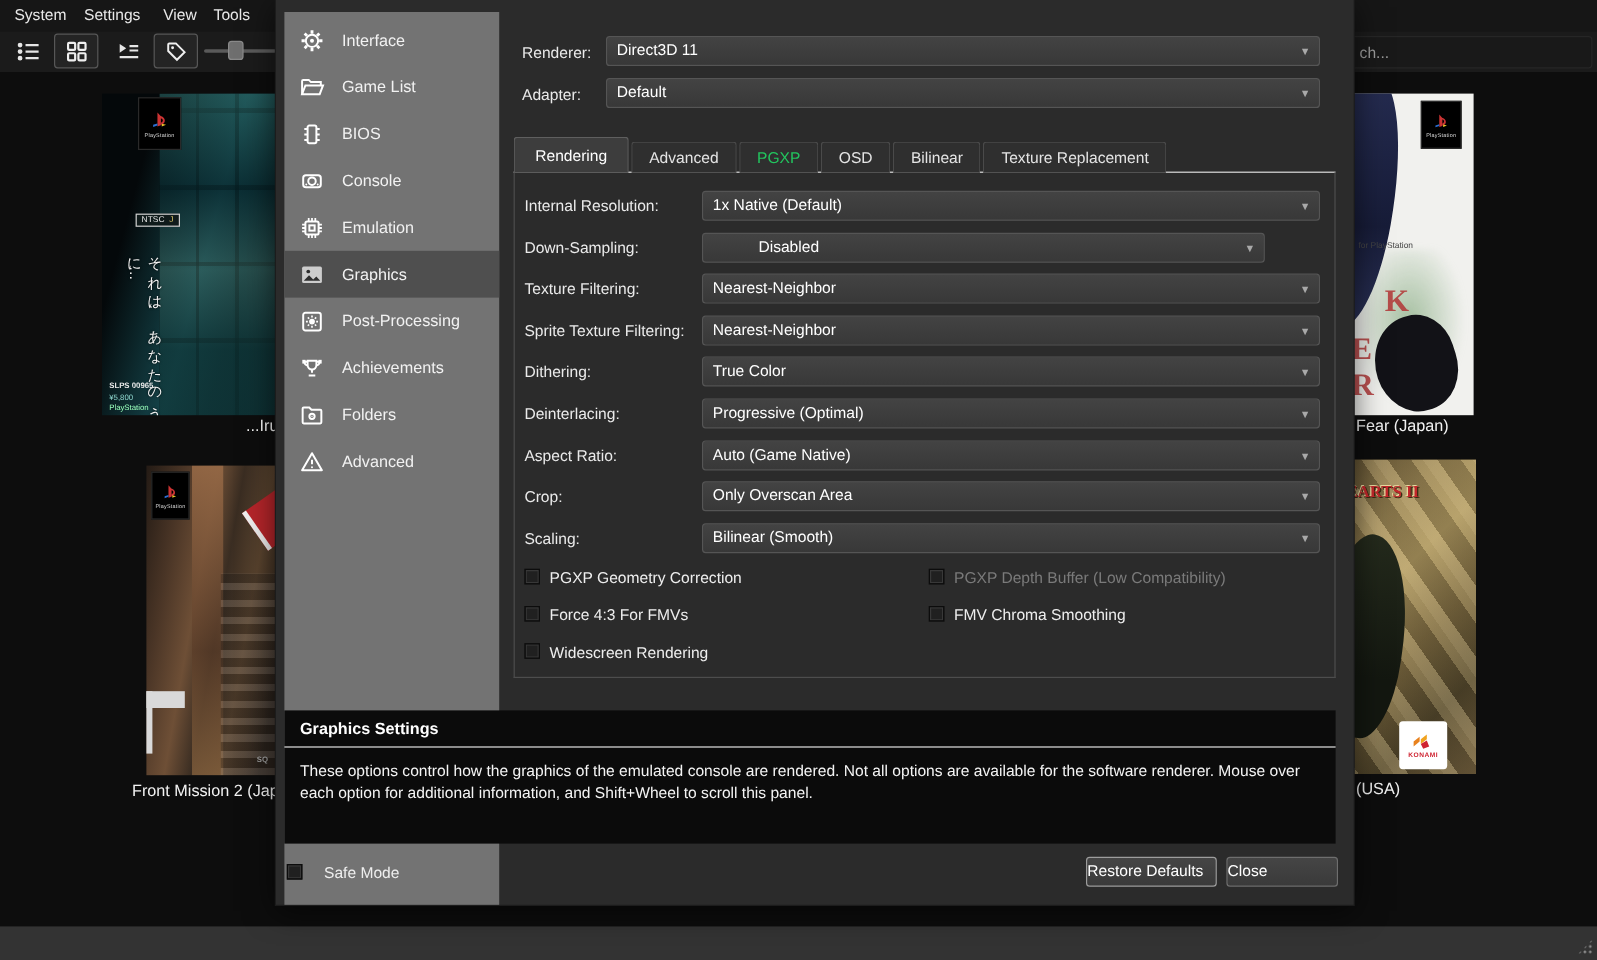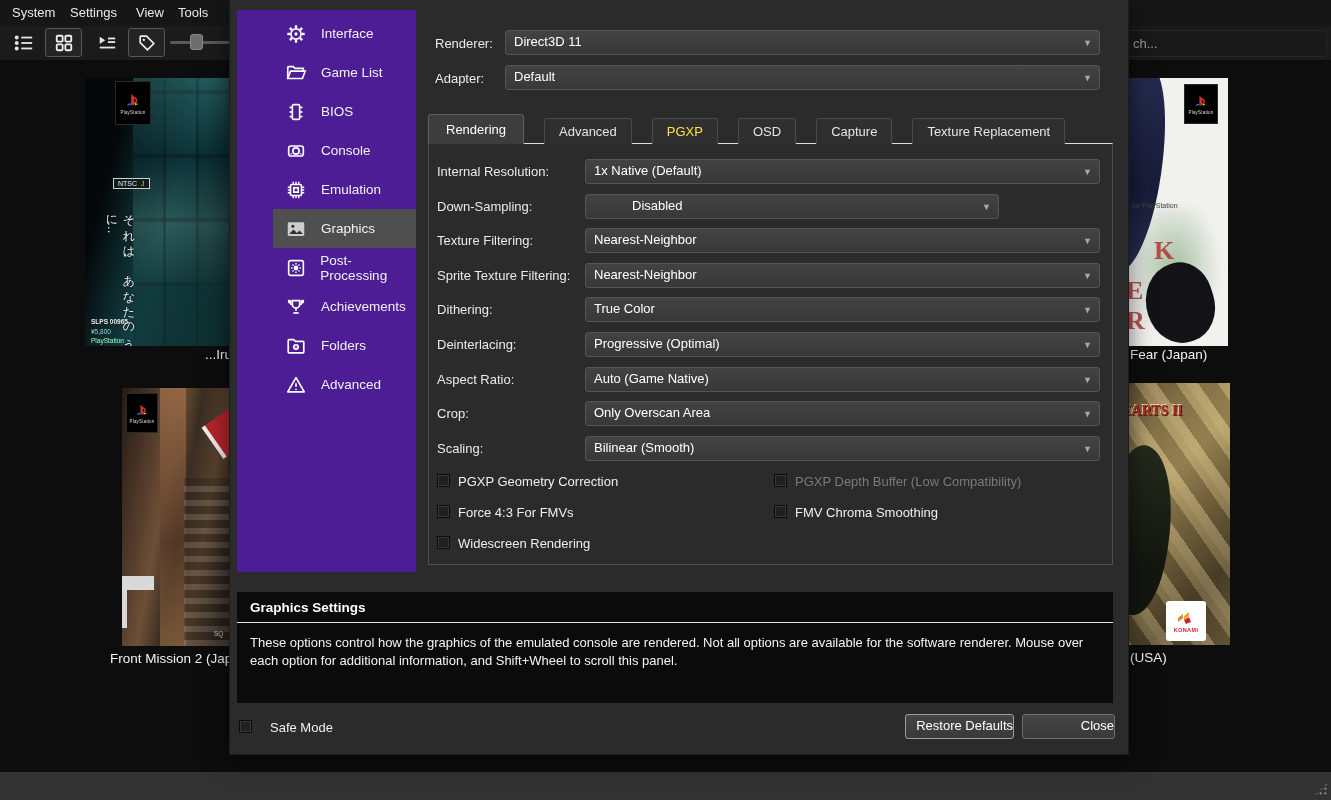--- a/index.html
+++ b/index.html
@@ -27,53 +27,53 @@
   .ps-box .ps-word { color:#ddd; font-size:4.5px; letter-spacing:.2px; }
   .badge { position:absolute; border:1px solid #cfcfcf; background:#101b1b; color:#e8e8e8; font-size:7px;
     display:flex; align-items:center; gap:4px; padding:1px 4px; }
   .vtext { position:absolute; writing-mode:vertical-rl; color:#f4f4f4; font-size:12px; letter-spacing:2px;
     text-shadow:0 0 2px #000; }
   .tiny { position:absolute; font-size:6.5px; color:#e8e8e8; }
 
   
   .dialog { position:absolute; left:230px; top:0; width:898px; height:754px; background:#2b2b2b;
     box-shadow:0 0 0 1px #1c1c1c, 0 6px 24px rgba(0,0,0,.6); z-index:10; }
-  .side-panel { position:absolute; left:7px; top:10px; width:179px; height:562px; background:#4c1d95; padding-top:4px;padding-left:36px; }
+  .side-panel { position:absolute; left:7px; top:10px; width:179px; height:744px; background:#737373; padding-top:4px; }
   .side-item { height:39px; display:flex; align-items:center; padding-left:11px; gap:13px; cursor:pointer; }
   .side-item.selected { background:#4f4f4f; }
   .side-item .si-label { color:#f2f2f2; font-size:13.5px; }
   .si-icon { width:24px; height:24px; display:flex; align-items:center; justify-content:center; }
 
   .flabel { position:absolute; color:#eaeaea; font-size:13px; white-space:nowrap; }
   .dd { position:absolute; height:25px; background:linear-gradient(#434343,#383838); border:1px solid #555;
     border-radius:3px; color:#fff; font-size:13px; line-height:22px; padding:0 8px; cursor:pointer; }
   .dd .arrow { position:absolute; right:7px; top:1px; color:#a9a9a9; font-size:9px; line-height:22px; }
 
-  .tabbar { position:absolute; left:198px; top:114px; height:30px; display:flex; align-items:flex-end; gap:20px; z-index:3; }
+  .tabbar { position:absolute; left:198px; top:114px; height:30px; display:flex; align-items:flex-end; gap:2px; z-index:3; }
   .tab { height:26px; background:#2f2f2f; border:1px solid #4a4a4a; border-bottom:none; border-radius:3px 3px 0 0;
     color:#e4e4e4; font-size:13px; padding:0 14px; display:flex; align-items:center; cursor:pointer; }
   .tab.active { height:30px; background:#3d3d3d; border-color:#5f5f5f; color:#fff; padding:0 17px; position:relative; z-index:4; }
-  .tab.disabled { color:#fde047; cursor:default; }
+  .tab.disabled { color:#22c55e; cursor:default; }
 
   .pane { position:absolute; left:198px; top:143px; width:685px; height:422px;
     border:1px solid #4d4d4d; border-top:1px solid #dedede; }
 
   .cb { position:absolute; width:13px; height:13px; background:#202020; border:1px solid #0c0c0c;
     box-shadow:inset 0 0 0 1px #383838; cursor:pointer; }
   .cb-label { position:absolute; color:#eeeeee; font-size:13px; white-space:nowrap; }
   .cb-label.disabled { color:#7a7a7a; }
   .cb.disabled { cursor:default; }
 
   .descbox { position:absolute; left:7px; top:592px; width:876px; height:111px; background:#0b0b0b; color:#fff; }
   .desc-title { position:absolute; left:13px; top:8px; font-size:13.5px; font-weight:bold; }
   .desc-rule { position:absolute; left:0px; top:30px; width:876px; height:1px; background:#e2e2e2; }
   .desc-body { position:absolute; left:13px; top:42px; width:848px; font-size:13px; line-height:18px; color:#f4f4f4; }
 
   .btn { position:absolute; top:714px; height:25px; background:linear-gradient(#454545,#3a3a3a);
-    border:1px solid #6e6e6e; border-radius:3px; color:#fff; font-size:13px; text-align:right; line-height:22px; cursor:pointer; }
+    border:1px solid #6e6e6e; border-radius:3px; color:#fff; font-size:13px; text-align:left; line-height:22px; cursor:pointer; }
   .btn.focus { border:1px solid #9d9d9d; }
 
   
   .statusbar { position:absolute; left:0; top:772px; width:1331px; height:28px; background:#333333; z-index:2; }
   .grip { position:absolute; right:3px; bottom:4px; width:14px; height:14px;
     background-image:radial-gradient(#8a8a8a 1px, transparent 1.3px); background-size:4.5px 4.5px;
     clip-path:polygon(100% 0, 100% 100%, 0 100%); cursor:nwse-resize; }
 
   svg.ic { display:block; }
 </style>
@@ -382,34 +382,34 @@
     <div class="dd" style="left:275px; top:65px; width:595px;">
       <span>Default</span>
       <span class="arrow">▼</span>
     </div>
 
     <div class="tabbar">
       <div class="tab active">Rendering</div>
       <div class="tab">Advanced</div>
       <div class="tab disabled">PGXP</div>
       <div class="tab">OSD</div>
-      <div class="tab">Capture</div>
+      <div class="tab">Bilinear</div>
       <div class="tab">Texture Replacement</div>
     </div>
 
     <div class="pane"></div>
 
     <span class="flabel" style="left:207px; top:164px;">Internal Resolution:</span>
     <div class="dd" style="left:355px; top:159px; width:515px;">
       <span>1x Native (Default)</span>
       <span class="arrow">▼</span>
     </div>
 
     <span class="flabel" style="left:207px; top:199px;">Down-Sampling:</span>
-    <div class="dd" style="left:355px; top:194px; width:414px;padding-left:46px;">
+    <div class="dd" style="left:355px; top:194px; width:469px;padding-left:46px;">
       <span>Disabled</span>
       <span class="arrow">▼</span>
     </div>
 
     <span class="flabel" style="left:207px; top:233px;">Texture Filtering:</span>
     <div class="dd" style="left:355px; top:228px; width:515px;">
       <span>Nearest-Neighbor</span>
       <span class="arrow">▼</span>
     </div>
 

